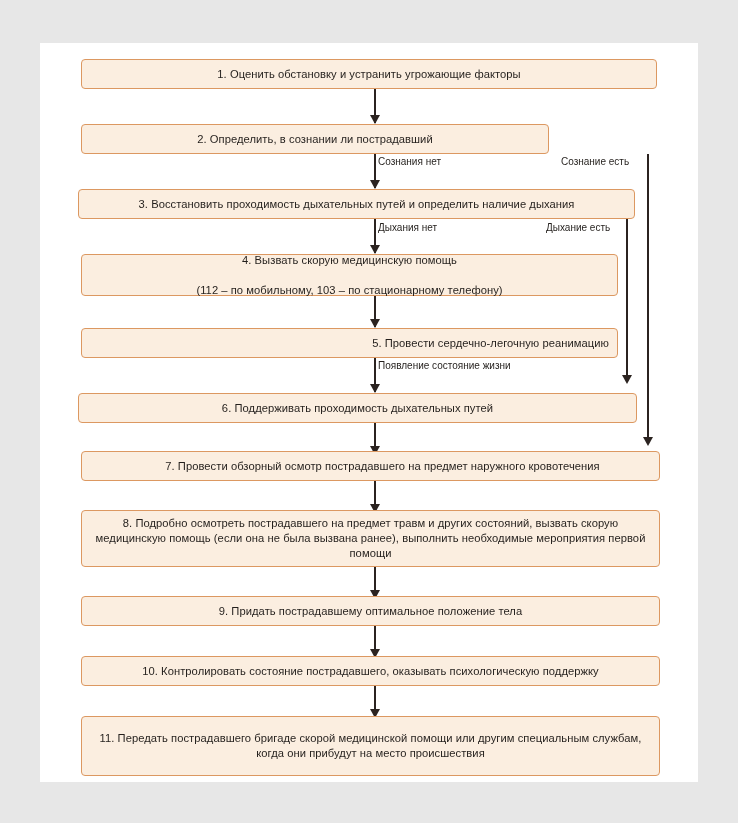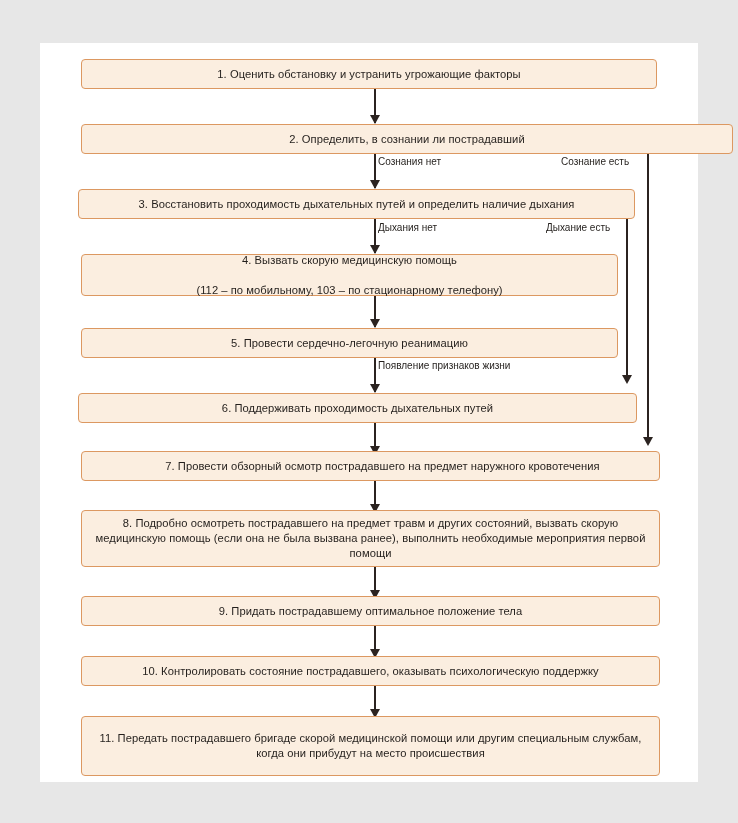--- a/index.html
+++ b/index.html
@@ -81,21 +81,21 @@
   <div class="card">
     <div class="flow">
 
       <div class="node" style="left:41px; top:16px; width:576px; height:30px;">
         <span>1. Оценить обстановку и устранить угрожающие факторы</span>
       </div>
 
       <div class="vline" style="left:334px; top:46px; height:34px;"></div>
       <div class="arrowhead" style="left:329.5px; top:72px;"></div>
 
-      <div class="node" style="left:41px; top:81px; width:652px; height:30px;">
+      <div class="node" style="left:41px; top:81px; width:468px; height:30px;">
         <span>2. Определить, в сознании ли пострадавший</span>
       </div>
 
       <div class="vline" style="left:334px; top:111px; height:34px;"></div>
       <div class="arrowhead" style="left:329.5px; top:137px;"></div>
       <div class="edge-label" style="left:338px; top:112px;">Сознания нет</div>
 
       <div class="vline" style="left:607px; top:111px; height:290px;"></div>
       <div class="arrowhead" style="left:602.5px; top:394px;"></div>
       <div class="edge-label" style="left:521px; top:112px;">Сознание есть</div>
@@ -115,27 +115,27 @@
       <div class="node" style="left:41px; top:211px; width:537px; height:42px;">
         <span>
           <span>4. Вызвать скорую медицинскую помощь</span><br>
           <span>(112 – по мобильному, 103 – по стационарному телефону)</span>
         </span>
       </div>
 
       <div class="vline" style="left:334px; top:253px; height:31px;"></div>
       <div class="arrowhead" style="left:329.5px; top:276px;"></div>
 
-      <div class="node" style="left:41px; top:285px; width:537px; height:30px;">
+      <div class="node" style="left:41px; top:285px; width:537px; height:30px;text-align:right;">
         <span>5. Провести сердечно-легочную реанимацию</span>
       </div>
 
       <div class="vline" style="left:334px; top:315px; height:34px;"></div>
       <div class="arrowhead" style="left:329.5px; top:341px;"></div>
-      <div class="edge-label" style="left:338px; top:316px;">Появление признаков жизни</div>
+      <div class="edge-label" style="left:338px; top:316px;">Появление состояние жизни</div>
 
       <div class="node" style="left:38px; top:350px; width:559px; height:30px;">
         <span>6. Поддерживать проходимость дыхательных путей</span>
       </div>
 
       <div class="vline" style="left:334px; top:380px; height:32px;"></div>
       <div class="arrowhead" style="left:329.5px; top:403px;"></div>
 
       <div class="node" style="left:41px; top:408px; width:579px; height:30px;padding-left:32px;">
         <span>7. Провести обзорный осмотр пострадавшего на предмет наружного кровотечения</span>

